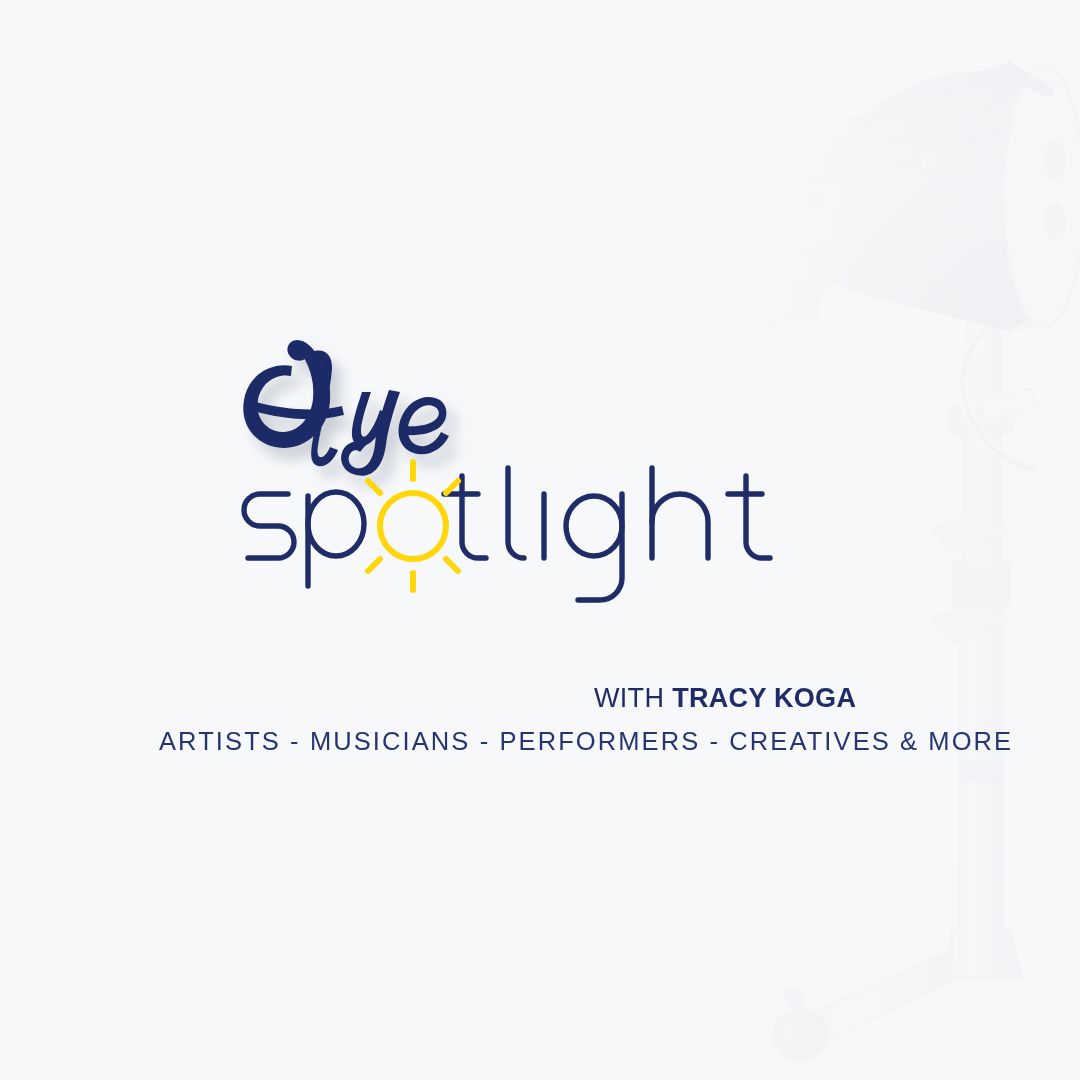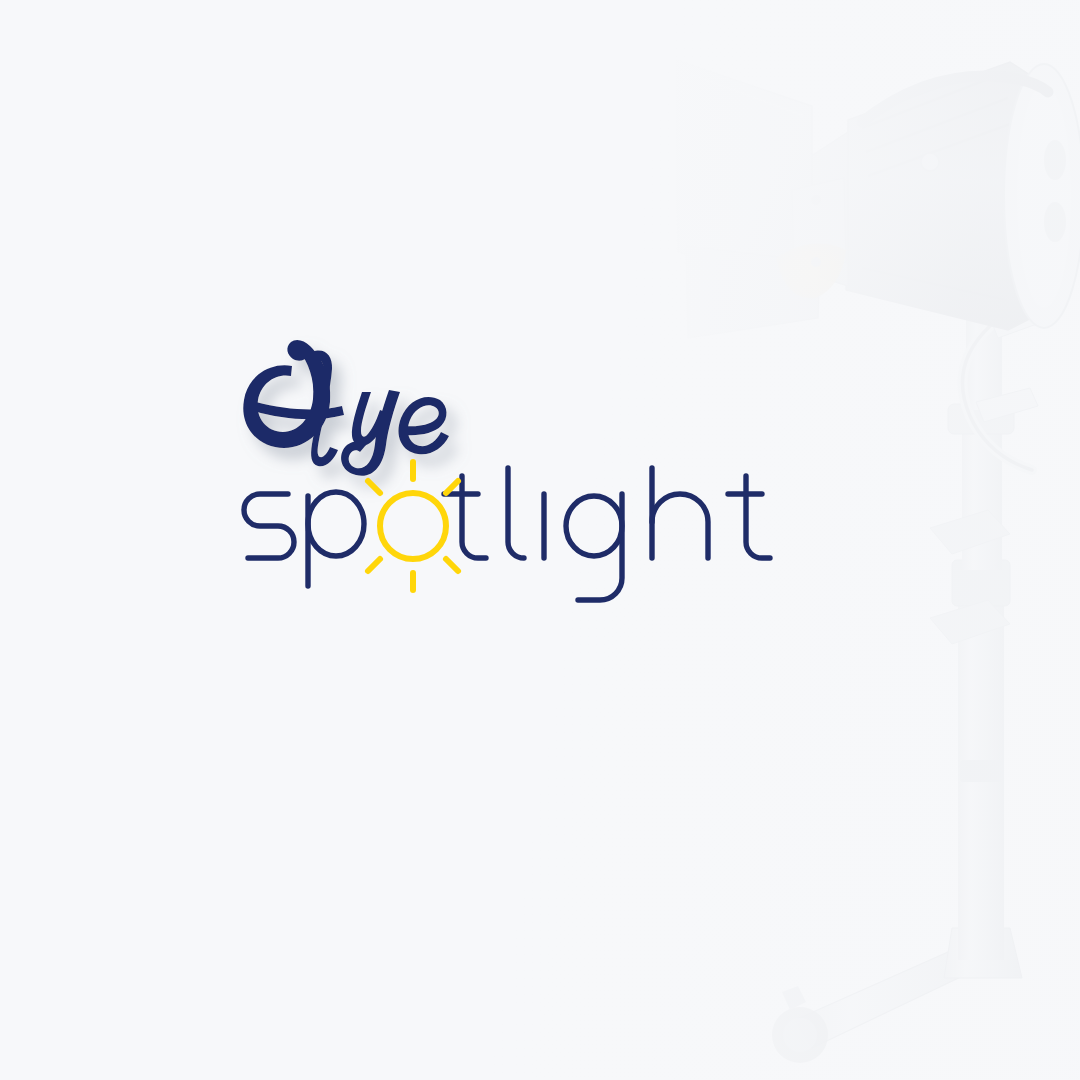--- a/index.html
+++ b/index.html
@@ -309,17 +309,21 @@
           <circle cx="187" cy="80" r="33"></circle>
           <line x1="187" y1="16" x2="187" y2="33"></line>
           <line x1="187" y1="127" x2="187" y2="144"></line>
           <line x1="142" y1="35" x2="154" y2="47"></line>
           <line x1="232" y1="35" x2="220" y2="47"></line>
           <line x1="142" y1="125" x2="154" y2="113"></line>
           <line x1="232" y1="125" x2="220" y2="113"></line>
         </g>
       </svg>
 
+      <div class="byline">
+        <span class="with">WITH</span><span> </span><span class="name">TRACY KOGA</span>
+      </div>
     </div>
   </div>
 
+  <div class="tagline">ARTISTS - MUSICIANS - PERFORMERS - CREATIVES &amp; MORE</div>
 
 </div>
 
 </body></html>

